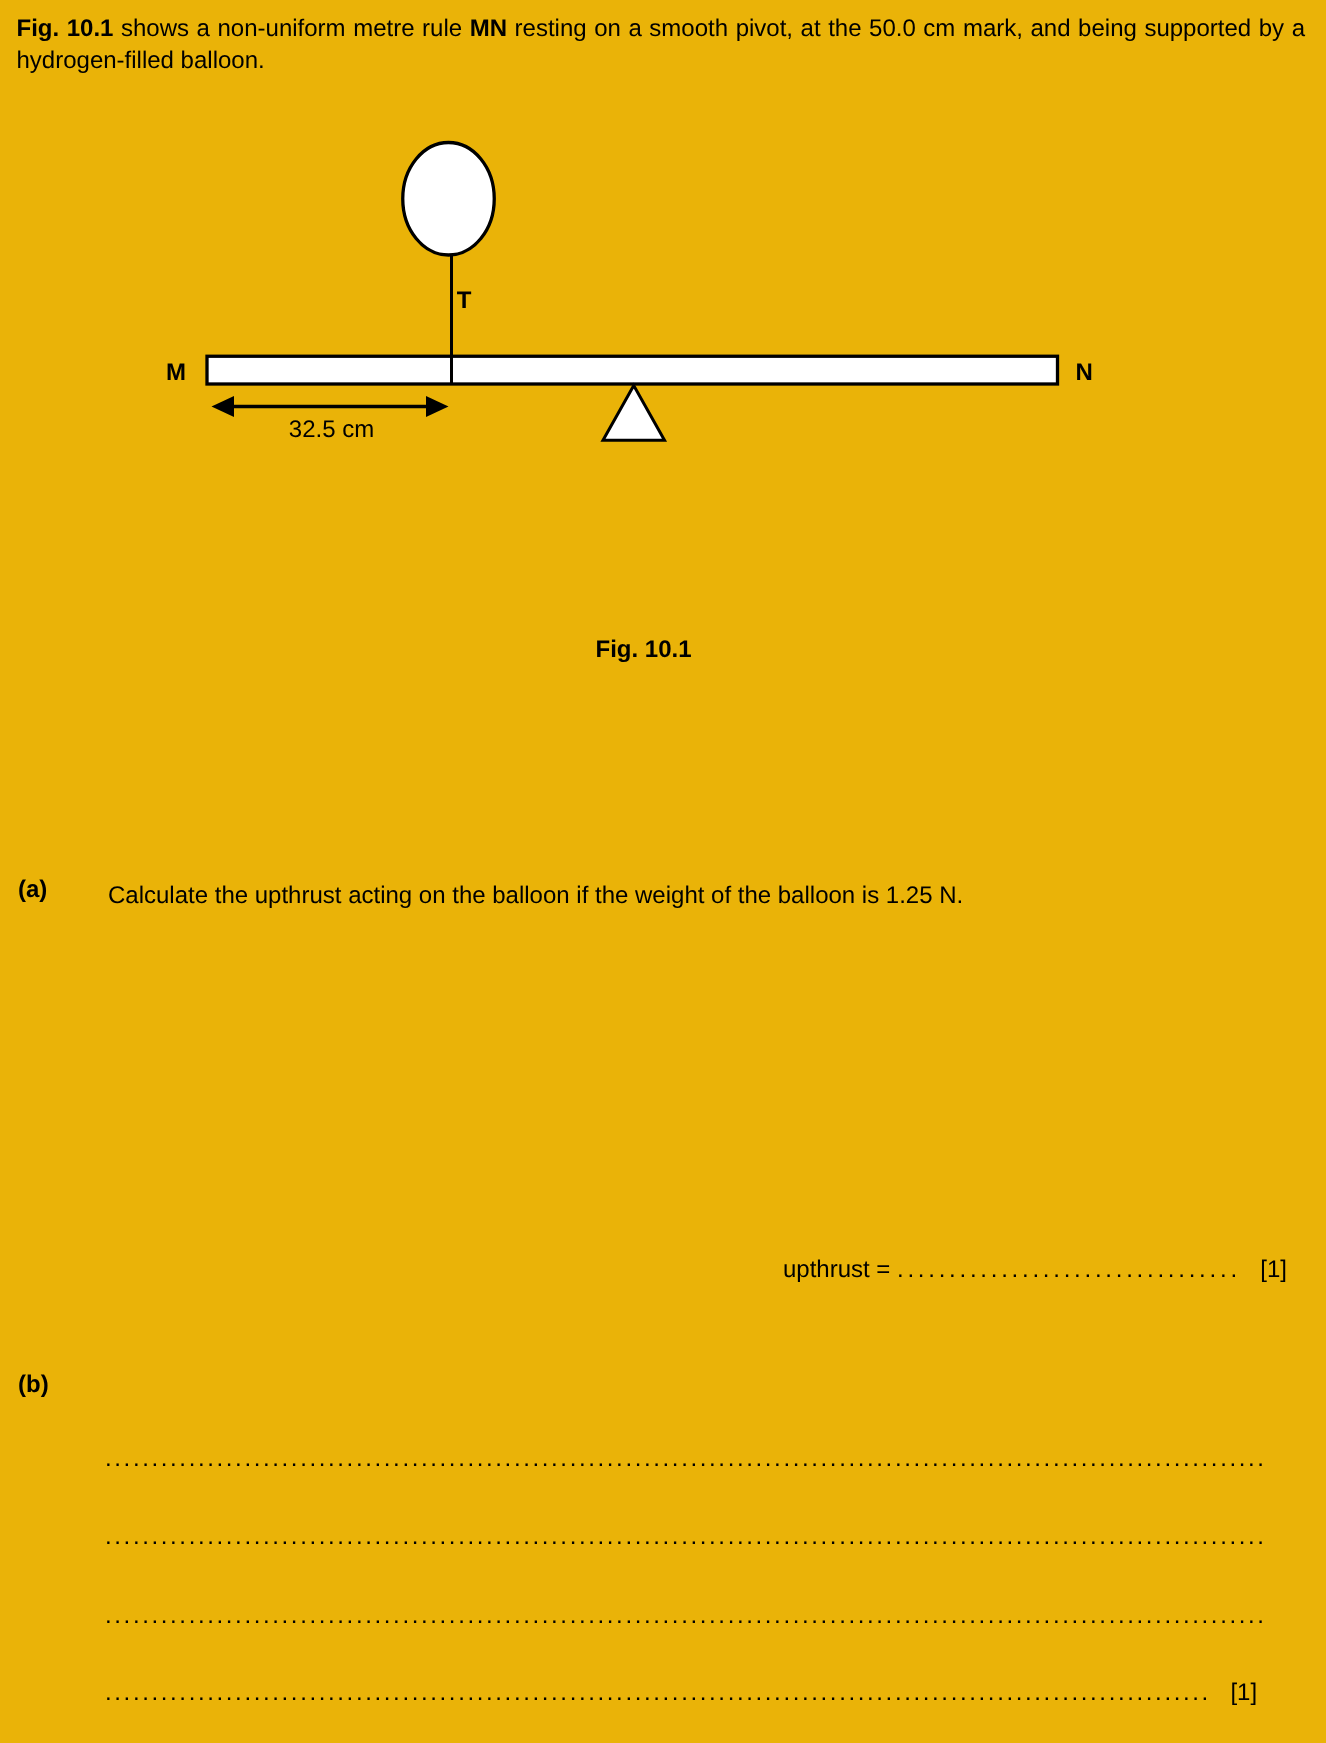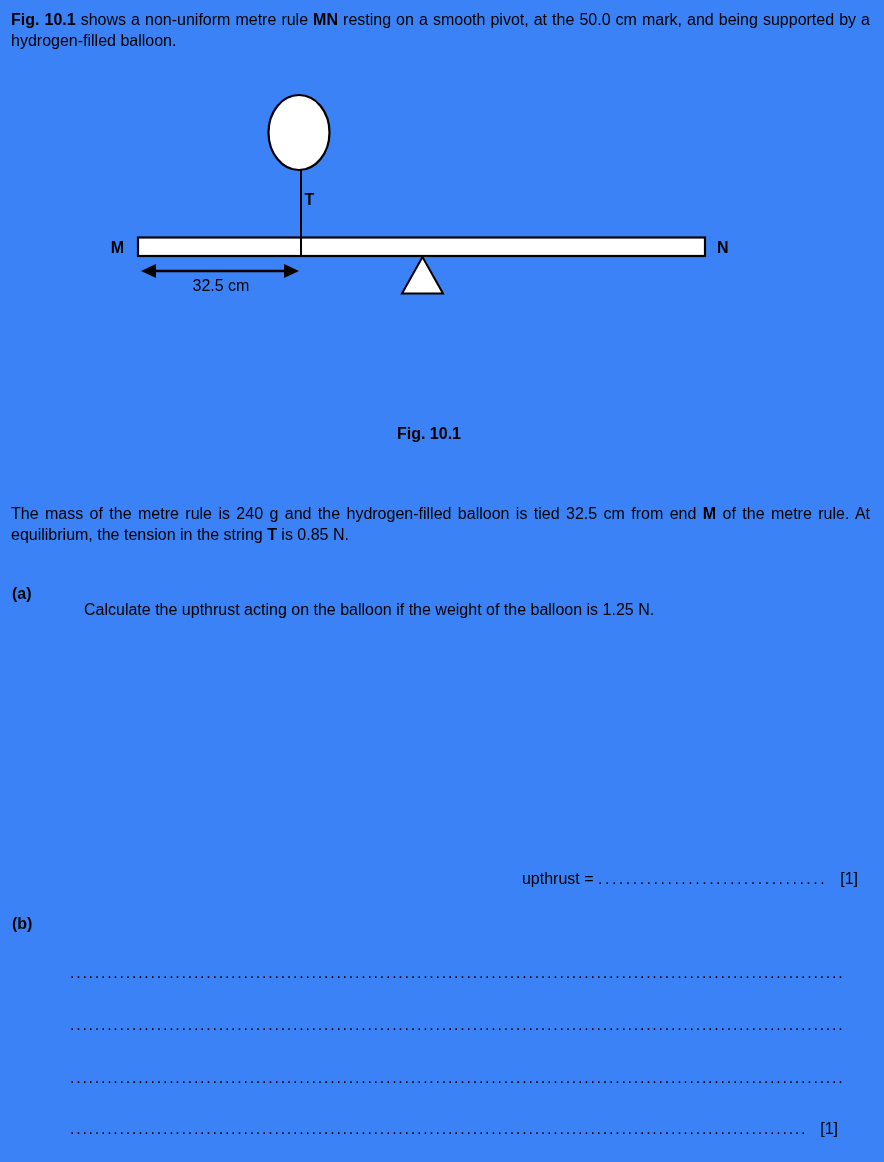--- a/index.html
+++ b/index.html
@@ -1,20 +1,20 @@
 <!DOCTYPE html>
 <html><head>
 <meta charset="utf-8">
 <style>
   html, body { margin: 0; padding: 0; background: #ffffff; }
   .page {
     position: relative;
     width: 884px;
     height: 1162px;
-    background: #3b82f6;
+    background: #eab308;
     color: #000000;
     font-family: "Liberation Sans", sans-serif;
     font-size: 16px;
     overflow: hidden;
   }
   .para {
     position: absolute;
     margin: 0;
     text-align: justify;
     line-height: 20.7px;
@@ -42,29 +42,29 @@
   }
   .qlabel {
     position: absolute;
     left: 12px;
     font-weight: bold;
     line-height: 20.7px;
   }
   .qtext {
     position: absolute;
     left: 68px; right: 14px;
-    margin: 16px;
+    margin: 4px;
     text-align: justify;
     line-height: 20.7px;
   }
   #qa-label, #qa-text { top: 584px; }
   #qb-label, #qb-text { top: 914px; }
   .answer-line {
     position: absolute;
-    top: 869px; right: 26px;
+    top: 837px; right: 26px;
     white-space: nowrap;
     line-height: 20.7px;
   }
   .leader { letter-spacing: 2.5px; }
   .dotline {
     position: absolute;
     left: 70px;
     white-space: nowrap;
     line-height: 20.7px;
   }
@@ -91,21 +91,20 @@
     <polygon points="141,271 156,264 156,278" fill="#000000"></polygon>
     <polygon points="299,271 284,264 284,278" fill="#000000"></polygon>
     <text class="svg-bold" x="304.5" y="205">T</text>
     <text class="svg-bold" x="124" y="253" text-anchor="end">M</text>
     <text class="svg-bold" x="717" y="253">N</text>
     <text x="221" y="291" text-anchor="middle">32.5 cm</text>
   </svg>
 
   <div class="caption">Fig. 10.1</div>
 
-  <p class="para" id="details-para"><span>The mass of the metre rule is 240 g and the hydrogen-filled balloon is tied 32.5 cm from end </span><span class="bold">M</span><span> of the metre rule. At equilibrium, the tension in the string </span><span class="bold">T</span><span> is 0.85 N.</span></p>
 
   <span class="qlabel" id="qa-label">(a)</span>
   <p class="qtext" id="qa-text">Calculate the upthrust acting on the balloon if the weight of the balloon is 1.25 N.</p>
 
   <div class="answer-line"><span>upthrust = </span><span class="leader">.................................</span><span class="line-mark">[1]</span></div>
 
   <span class="qlabel" id="qb-label">(b)</span>
 
   <div class="dotline" id="dotline-1"><span class="dots">.............................................................................................................................</span></div>
   <div class="dotline" id="dotline-2"><span class="dots">.............................................................................................................................</span></div>

